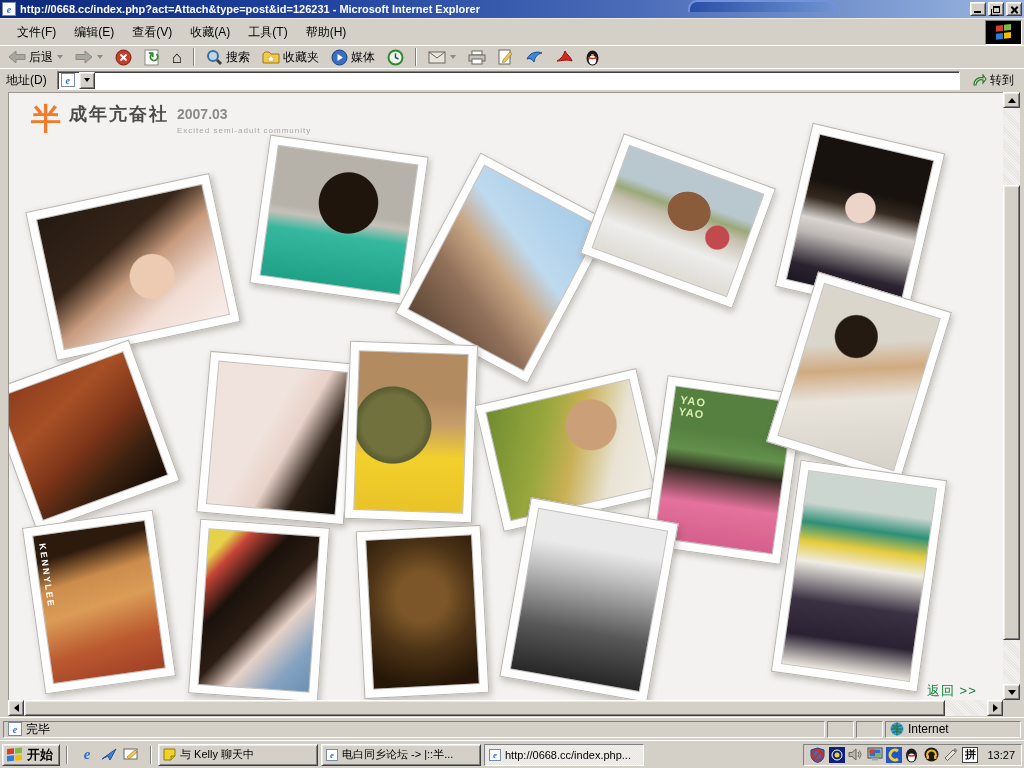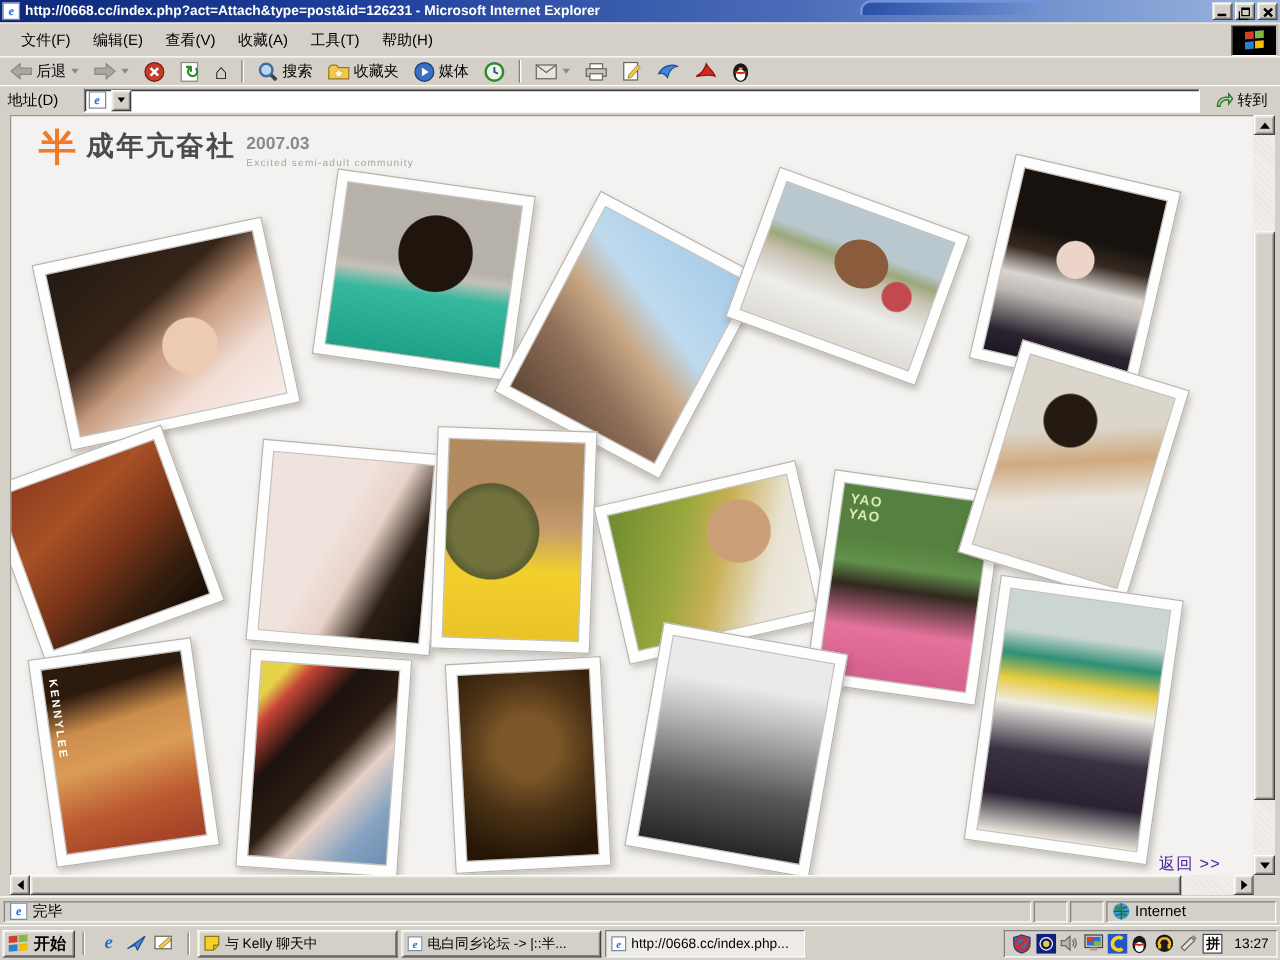--- a/index.html
+++ b/index.html
@@ -34,44 +34,44 @@
 
   
   .toolbar { position:absolute; left:0; top:45px; width:1024px; height:23px; background:#d4d0c8; border-top:1px solid #ffffff; display:flex; align-items:center; padding-left:4px; gap:4px; }
   .tbtn { display:flex; align-items:center; gap:3px; padding:1px 4px; height:21px; font-size:12px; }
   .tbtn svg { flex:none; }
   .dd { width:0; height:0; border-left:3px solid transparent; border-right:3px solid transparent; border-top:4px solid #8a8a82; margin-left:1px; }
   .glyph { font-size:14px; line-height:1; }
 
   
   .addressbar { position:absolute; left:0; top:68px; width:1024px; height:23px; background:#d4d0c8; border-top:1px solid #ffffff; display:flex; align-items:center; padding:0 4px; }
-  .addr-label { padding:0 20px 0 2px; font-size:12px; }
+  .addr-label { padding:0 10px 0 2px; font-size:12px; }
   .addr-input { flex:1; height:19px; background:#fff; border:1px solid; border-color:#808080 #ffffff #ffffff #808080; box-shadow:inset 1px 1px 0 #404040; display:flex; align-items:center; padding-left:3px; gap:4px; }
   .addr-url { font-size:12px; white-space:nowrap; overflow:hidden; flex:1; }
   .addr-drop { width:16px; height:17px; display:flex; align-items:center; justify-content:center; flex:none; }
   .addr-drop .dd { border-top-color:#000; margin:0; }
   .go-btn { display:flex; align-items:center; gap:3px; padding:1px 6px; margin-left:6px; font-size:12px; height:21px; }
 
   
   .content { position:absolute; left:0; top:91px; width:1024px; height:626px; background:#d4d0c8; }
   .page { position:absolute; left:8px; top:1px; width:995px; height:608px; background:#f3f2f0; border-left:1px solid #9a968e; border-top:1px solid #9a968e; overflow:hidden; }
 
   .logo { position:absolute; left:22px; top:12px; display:flex; align-items:flex-start; gap:8px; }
   .logo-mark { color:#ee7a2a; font-size:30px; font-weight:bold; line-height:0.9; }
-  .logo-title { color:#4b4b4b; font-size:22px; font-weight:bold; letter-spacing:2px; line-height:1.1; }
+  .logo-title { color:#4b4b4b; font-size:18px; font-weight:bold; letter-spacing:2px; line-height:1.1; }
   .logo-datewrap { margin-top:2px; }
   .logo-date { color:#8a8a8a; font-size:14px; font-weight:bold; line-height:1; }
   .logo-sub { color:#a8a6a2; font-size:8px; letter-spacing:1px; }
 
   .polaroid { position:absolute; background:#fefefe; border:1px solid #b8b4ac; box-shadow:2px 3px 6px rgba(80,70,60,.32); }
   .photo { position:absolute; inset:9px; outline:1px solid rgba(90,80,70,.35); }
   .photo-label { position:absolute; top:6px; left:6px; font-weight:bold; font-size:11px; line-height:1.1; letter-spacing:1px; width:42px; }
   .photo-label.vertical { writing-mode:vertical-rl; top:8px; left:2px; font-size:9px; letter-spacing:2px; width:auto; }
 
-  .back-link { position:absolute; left:918px; top:589px; color:#4c1d95; font-size:13px; letter-spacing:1px; cursor:pointer; }
+  .back-link { position:absolute; left:918px; top:589px; color:#15803d; font-size:13px; letter-spacing:1px; cursor:pointer; }
 
   
   .vscroll { position:absolute; left:1003px; top:1px; width:17px; height:608px; background:repeating-linear-gradient(45deg,#f4f2f0 0 1px,#e9e6e2 1px 2px); }
   .scroll-btn { position:absolute; width:17px; height:16px; display:flex; align-items:center; justify-content:center; }
   .vthumb { position:absolute; left:0; top:93px; width:17px; height:455px; }
   .hscroll { position:absolute; left:8px; top:609px; width:995px; height:16px; background:repeating-linear-gradient(45deg,#f4f2f0 0 1px,#e9e6e2 1px 2px); }
   .hthumb { position:absolute; left:16px; top:0; width:921px; height:16px; }
   .hbtn { position:absolute; width:16px; height:16px; display:flex; align-items:center; justify-content:center; top:0; }
   .corner { position:absolute; left:1003px; top:609px; width:17px; height:16px; background:#d4d0c8; }
   .tri-up { width:0;height:0;border-left:4px solid transparent;border-right:4px solid transparent;border-bottom:5px solid #000; }

